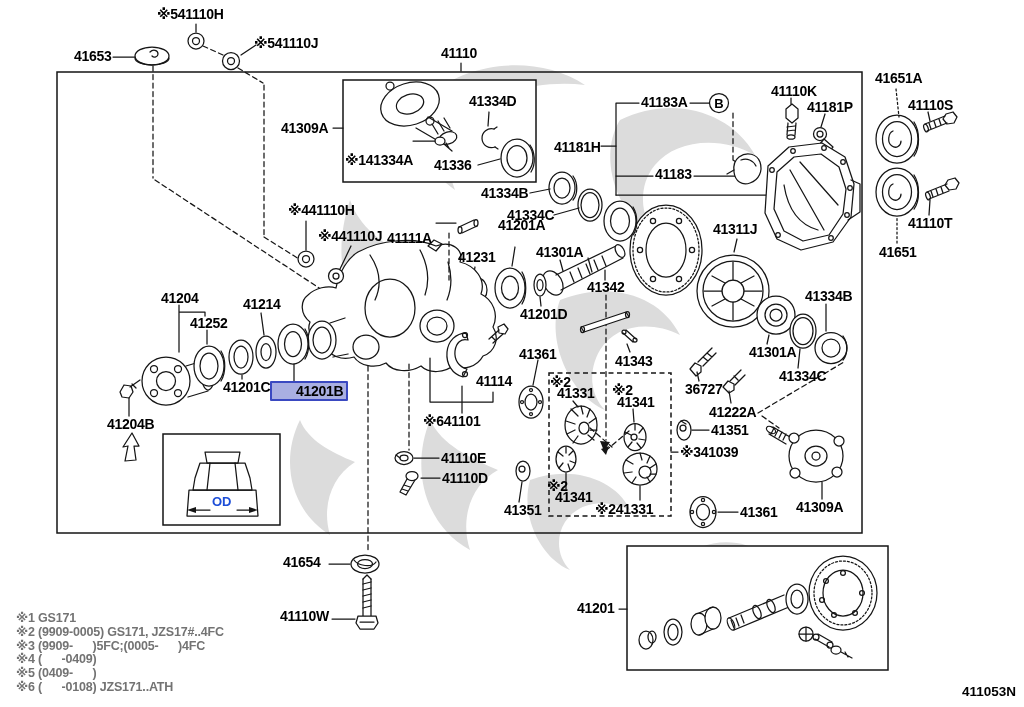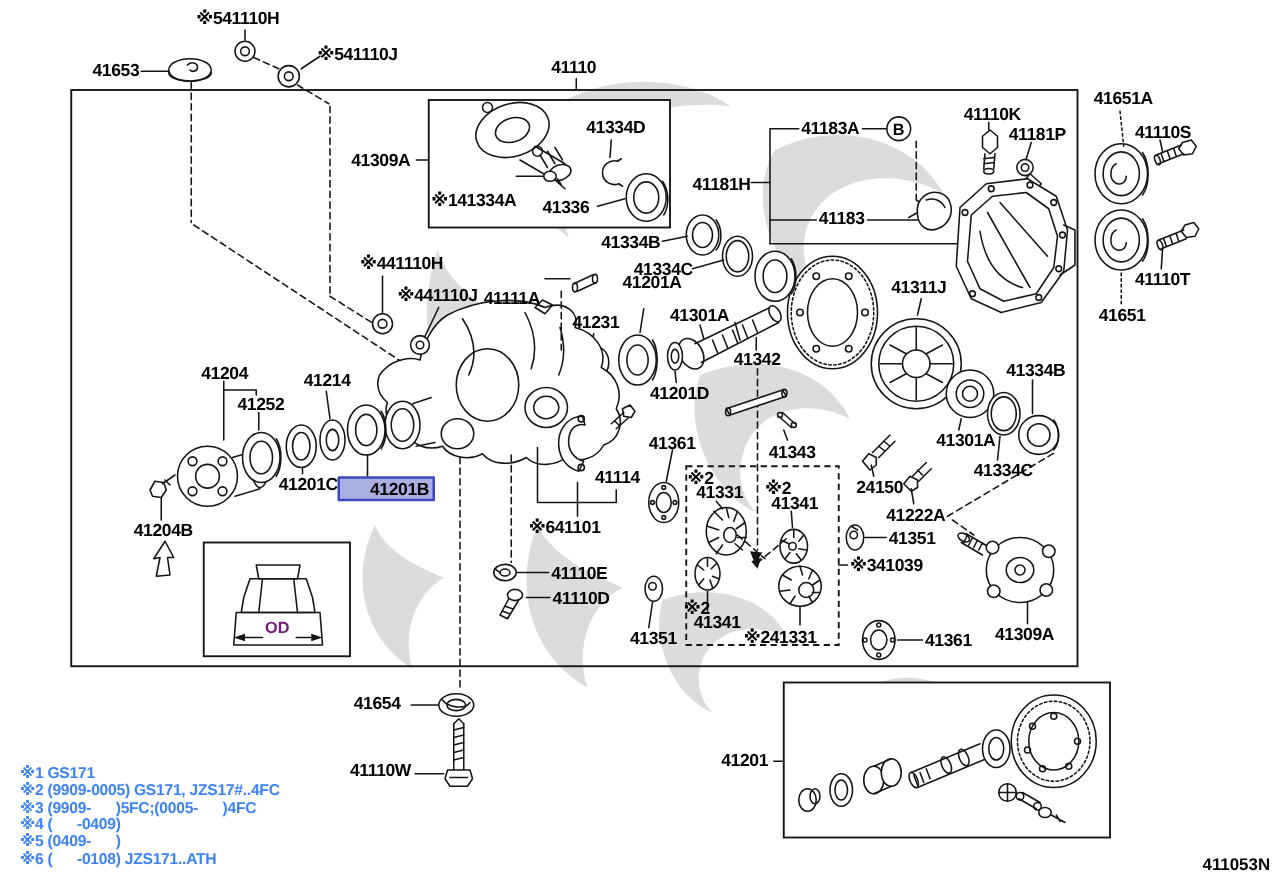--- a/index.html
+++ b/index.html
@@ -10,23 +10,23 @@
   .bx{stroke:#151515;stroke-width:1.5;fill:none;}
   .fw{fill:#ffffff;}
   .dsh{stroke-dasharray:5 3.5;}
   .dot{stroke-dasharray:2 2.5;}
   .wm{fill:#dcdcdc;stroke:none;}
   .plabel{position:absolute;font:700 14px "Liberation Sans","DejaVu Sans",sans-serif;
           letter-spacing:-0.3px;color:#000;line-height:14px;white-space:pre;}
   .plabel.hl{background:#a9afe2;border:2px solid #3a49c1;padding:1px 3px;border-radius:1px;}
   .callout{position:absolute;font:700 13px "Liberation Sans","DejaVu Sans",sans-serif;color:#000;
            width:14px;text-align:center;line-height:14px;}
-  .odlabel{position:absolute;font:700 13px "Liberation Sans","DejaVu Sans",sans-serif;color:#701a75;}
+  .odlabel{position:absolute;font:700 13px "Liberation Sans","DejaVu Sans",sans-serif;color:#1d4ed8;}
   #legend{position:absolute;left:16px;top:612px;}
-  #legend .lg{font:700 12.5px "Liberation Sans","DejaVu Sans",sans-serif;color:#3b82f6;
+  #legend .lg{font:700 12.5px "Liberation Sans","DejaVu Sans",sans-serif;color:#737373;
               line-height:13.8px;white-space:pre;letter-spacing:-0.2px;}
   #diagcode{position:absolute;left:962px;top:684px;font:600 13.5px "Liberation Sans","DejaVu Sans",sans-serif;color:#000;}
 </style>
 </head>
 <body>
 
 <div id="stage">
 <svg width="1024" height="707" viewBox="0 0 1024 707">
 
   <g>
@@ -526,21 +526,21 @@
       <span class="plabel" style="left: 498px; top: 218px;">41201A</span>
       <span class="plabel" style="left: 536px; top: 245px;">41301A</span>
       <span class="plabel" style="left: 713px; top: 222px;">41311J</span>
       <span class="plabel" style="left: 587px; top: 280px;">41342</span>
       <span class="plabel" style="left: 520px; top: 307px;">41201D</span>
       <span class="plabel" style="left: 519px; top: 347px;">41361</span>
       <span class="plabel" style="left: 615px; top: 354px;">41343</span>
       <span class="plabel" style="left: 805px; top: 289px;">41334B</span>
       <span class="plabel" style="left: 749px; top: 345px;">41301A</span>
       <span class="plabel" style="left: 779px; top: 369px;">41334C</span>
-      <span class="plabel" style="left: 685px; top: 382px;">24150</span>
+      <span class="plabel" style="left: 685px; top: 382px;">36727</span>
       <span class="plabel" style="left: 709px; top: 405px;">41222A</span>
       <span class="plabel" style="left: 711px; top: 423px;">41351</span>
       <span class="plabel" style="left: 680px; top: 445px;">※341039</span>
       <span class="plabel" style="left: 740px; top: 505px;">41361</span>
       <span class="plabel" style="left: 796px; top: 500px;">41309A</span>
       <span class="plabel" style="left: 161px; top: 291px;">41204</span>
       <span class="plabel" style="left: 190px; top: 316px;">41252</span>
       <span class="plabel" style="left: 243px; top: 297px;">41214</span>
       <span class="plabel hl" style="left: 270px; top: 381px; padding-left: 24px;">41201B</span>
       <span class="plabel" style="left: 223px; top: 380px;">41201C</span>

